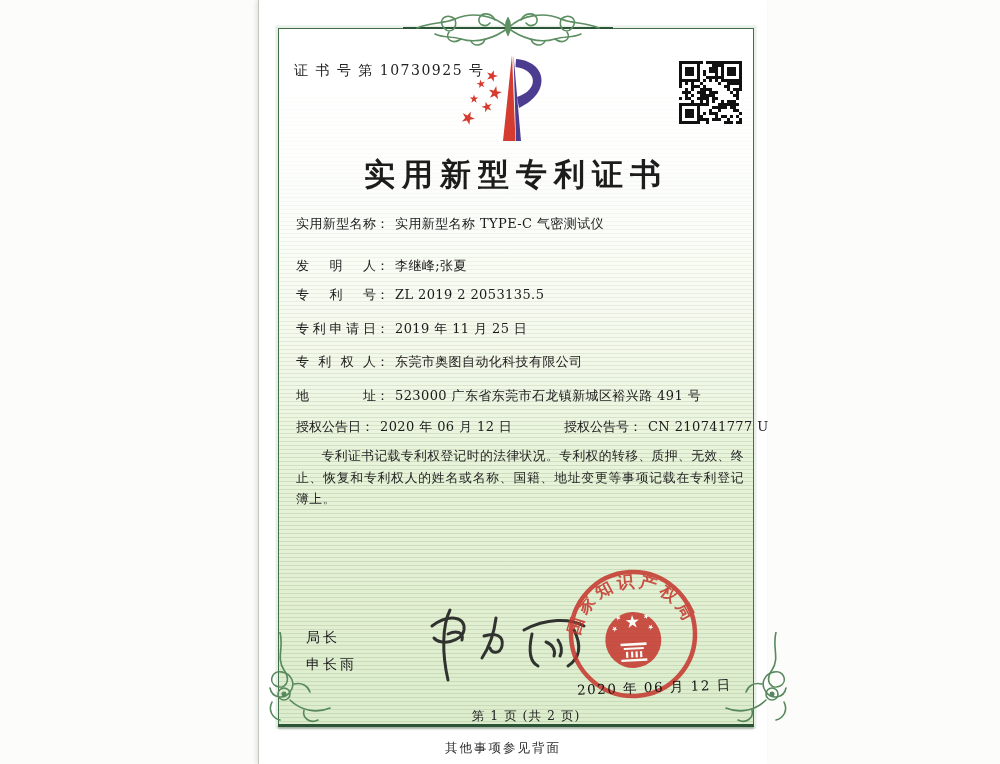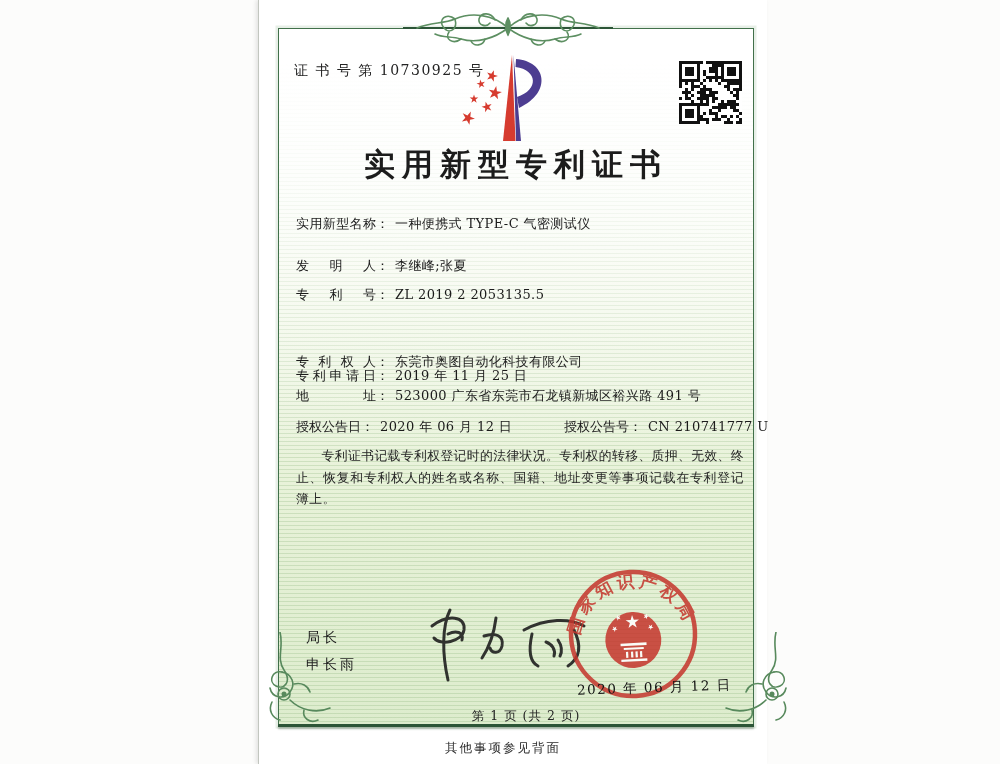--- a/index.html
+++ b/index.html
@@ -16,21 +16,21 @@
          border:1.5px solid #41704a;
          background:
            linear-gradient(180deg,#ffffff 4%,rgba(255,255,255,.85) 18%,rgba(255,255,255,.35) 42%,rgba(255,255,255,0) 62%),
            repeating-linear-gradient(180deg,rgba(124,170,108,.25) 0 1px,rgba(124,170,108,0) 1px 4px),
            linear-gradient(180deg,#fdfefc 0%,#f3f8ea 35%,#e8f2d9 65%,#ddeccd 100%);
          box-shadow:0 0 0 2.5px rgba(120,165,120,.18);}
   .bottom-rule{left:278px;top:724px;width:476px;height:2.5px;background:#2c5537;
                box-shadow:0 2px 2px rgba(70,100,70,.45);}
 
   .cert-no{left:294px;top:62px;font-size:14px;letter-spacing:1.5px;color:#232323;}
-  .title{left:278px;top:144px;width:476px;text-align:center;font-size:31px;
+  .title{left:278px;top:154px;width:476px;text-align:center;font-size:31px;
          font-weight:700;letter-spacing:7px;color:#1c1c1c;}
 
   .field{left:296px;height:20px;font-size:13px;color:#1b1b1b;white-space:nowrap;}
   .field .lbl{display:inline-block;width:80px;text-align:justify;text-align-last:justify;vertical-align:top;}
   .field .colon{display:inline-block;}
   .field .val{margin-left:6px;letter-spacing:.4px;}
   .grant2{left:524px;margin-left:40px;}
 
   .body-text{left:296px;top:445px;width:448px;font-size:12.8px;line-height:21.5px;
              letter-spacing:.4px;color:#252525;text-align:justify;}
@@ -565,29 +565,29 @@
       <i class="on"></i>
       <i class="on"></i>
       <i></i>
       <i class="on"></i>
       <i class="on"></i>
     </div>
 
   <div class="abs title">实用新型专利证书</div>
 
   <div class="abs field" style="top:215px;">
-    <span class="lbl">实用新型名称</span><span class="colon">：</span><span class="val">一种便携式 TYPE-C 气密测试仪</span>
+    <span class="lbl">实用新型名称</span><span class="colon">：</span><span class="val">实用新型名称 TYPE-C 气密测试仪</span>
   </div>
   <div class="abs field" style="top:251px;margin-top:6px;">
     <span class="lbl">发明人</span><span class="colon">：</span><span class="val">李继峰;张夏</span>
   </div>
   <div class="abs field" style="top:286px;">
     <span class="lbl">专利号</span><span class="colon">：</span><span class="val">ZL 2019 2 2053135.5</span>
   </div>
-  <div class="abs field" style="top:320px;margin-top:47px;">
+  <div class="abs field" style="top:320px;">
     <span class="lbl">专利申请日</span><span class="colon">：</span><span class="val">2019 年 11 月 25 日</span>
   </div>
   <div class="abs field" style="top:353px;">
     <span class="lbl">专利权人</span><span class="colon">：</span><span class="val">东莞市奥图自动化科技有限公司</span>
   </div>
   <div class="abs field" style="top:387px;">
     <span class="lbl">地址</span><span class="colon">：</span><span class="val">523000 广东省东莞市石龙镇新城区裕兴路 491 号</span>
   </div>
 
   <div class="abs field" style="top:418px;">

